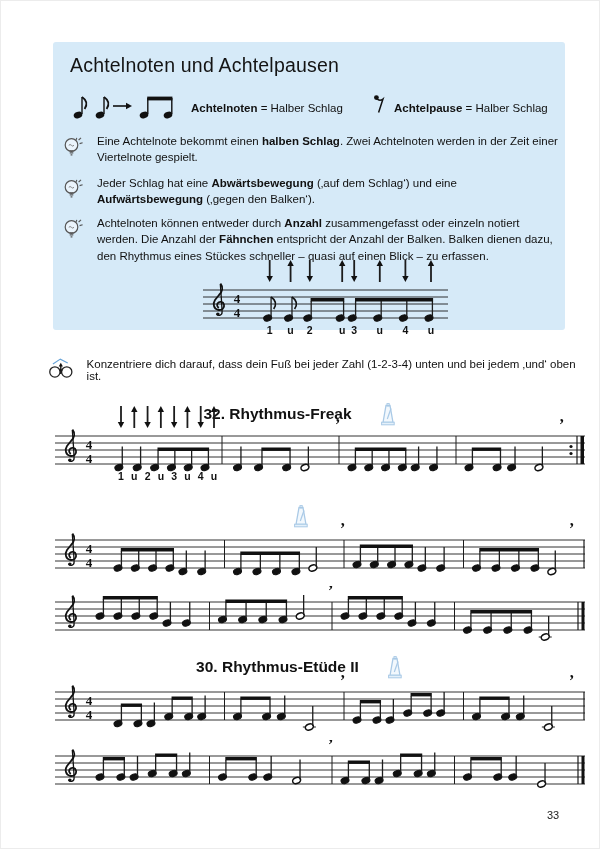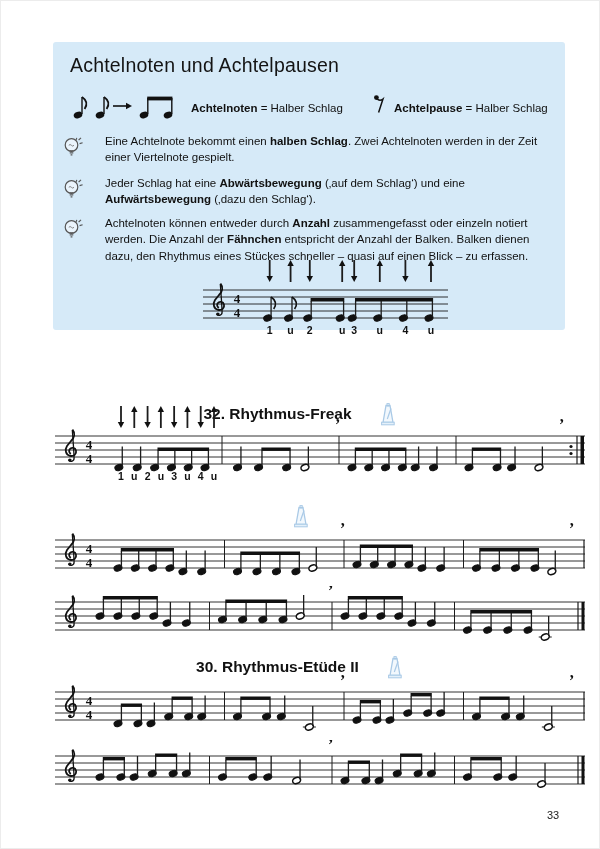--- a/index.html
+++ b/index.html
@@ -6,21 +6,21 @@
   .page{position:relative;width:600px;height:849px;background:#fff;overflow:hidden;
         font-family:"Liberation Sans",sans-serif;color:#111;box-shadow:inset 0 0 0 1px #ececec;}
   
   .infobox{position:absolute;left:53px;top:42px;width:512px;height:288px;background:#d6eaf8;border-radius:3px;}
   .infobox h1{position:absolute;left:17px;top:12px;margin:0;font-size:19.5px;font-weight:400;color:#141414;letter-spacing:.2px;}
   .notes-diagram{position:absolute;left:17px;top:46px;}
   .sym-label{position:absolute;font-size:11.5px;}
   .note-label{left:138px;top:60px;}
   .rest-icon{position:absolute;left:320px;top:51px;}
   .pause-label{left:341px;top:60px;}
-  .tip{position:absolute;left:9px;width:498px;display:flex;gap:21px;align-items:flex-start;}
+  .tip{position:absolute;left:9px;width:498px;display:flex;gap:13px;align-items:flex-start;}
   .tip p{margin:0;font-size:11.5px;line-height:1.42;}
   .tip .bulb{flex:none;margin-top:2px;}
   #tip1{top:91px;} #tip2{top:133px;} #tip3{top:173px;}
   .box-staff{position:absolute;left:150px;top:218px;}
   
   .concentrate{position:absolute;left:47px;top:355px;width:540px;display:flex;gap:10px;align-items:flex-start;}
   .concentrate p{margin:3px 0 0 0;font-size:11.5px;}
   .heading{position:absolute;left:0;width:600px;display:flex;justify-content:center;align-items:center;gap:26px;
            font-weight:bold;font-size:15.5px;}
   #h32{top:402px;} #h33{top:504px;} #h34{top:655px;}
@@ -78,21 +78,21 @@
     </div>
     <div class="tip" id="tip2">
       <svg class="bulb" width="22" height="25" viewBox="0 0 22 25">
         <line x1="16.6" y1="5" x2="19" y2="2.8" stroke="#555" stroke-width="1.1"></line>
         <line x1="17.6" y1="8.6" x2="20.6" y2="7.8" stroke="#555" stroke-width="1.1"></line>
         <line x1="14.8" y1="2.9" x2="14" y2="5.1" stroke="#555" stroke-width="1.1"></line>
         <circle cx="9.5" cy="10" r="6.3" fill="#eaf4fc" stroke="#555" stroke-width="1.2"></circle>
         <path d="M6.8,10.3 q1.3,-1.6 2.6,0 q1.3,1.6 2.6,0" fill="none" stroke="#777" stroke-width="0.9"></path>
         <path d="M7.3,15.9 l4.4,0 M7.7,17.9 l3.6,0 M8.6,19.9 l1.8,0" stroke="#555" stroke-width="1.1"></path>
       </svg>
-      <p><span>Jeder Schlag hat eine </span><b>Abwärtsbewegung</b><span> (‚auf dem Schlag‘) und eine </span><b>Aufwärtsbewegung</b><span> (‚dazu den Schlag‘).</span></p>
+      <p><span>Jeder Schlag hat eine </span><b>Abwärtsbewegung</b><span> (‚auf dem Schlag‘) und eine </span><b>Aufwärtsbewegung</b><span> (‚gegen den Balken‘).</span></p>
     </div>
     <div class="tip" id="tip3">
       <svg class="bulb" width="22" height="25" viewBox="0 0 22 25">
         <line x1="16.6" y1="5" x2="19" y2="2.8" stroke="#555" stroke-width="1.1"></line>
         <line x1="17.6" y1="8.6" x2="20.6" y2="7.8" stroke="#555" stroke-width="1.1"></line>
         <line x1="14.8" y1="2.9" x2="14" y2="5.1" stroke="#555" stroke-width="1.1"></line>
         <circle cx="9.5" cy="10" r="6.3" fill="#eaf4fc" stroke="#555" stroke-width="1.2"></circle>
         <path d="M6.8,10.3 q1.3,-1.6 2.6,0 q1.3,1.6 2.6,0" fill="none" stroke="#777" stroke-width="0.9"></path>
         <path d="M7.3,15.9 l4.4,0 M7.7,17.9 l3.6,0 M8.6,19.9 l1.8,0" stroke="#555" stroke-width="1.1"></path>
       </svg>
@@ -152,20 +152,31 @@
           <text x="87.58208955223881" y="74" text-anchor="middle" class="count">u</text>
           <text x="106.7910447761194" y="74" text-anchor="middle" class="count">2</text>
           <text x="139.1940298507463" y="74" text-anchor="middle" class="count">u</text>
           <text x="151.1940298507463" y="74" text-anchor="middle" class="count">3</text>
           <text x="176.79601990049753" y="74" text-anchor="middle" class="count">u</text>
           <text x="202.3980099502488" y="74" text-anchor="middle" class="count">4</text>
           <text x="228.00000000000003" y="74" text-anchor="middle" class="count">u</text>
         </svg></div>
   </section>
 
+  <div class="concentrate">
+    <svg width="30" height="27" viewBox="0 0 30 27">
+      <path d="M6,9 L13.5,4 L21,8" fill="none" stroke="#6aa5d8" stroke-width="1.2"></path>
+      <circle cx="8" cy="17" r="5.2" fill="none" stroke="#222" stroke-width="1.3"></circle>
+      <circle cx="20" cy="17" r="5.2" fill="none" stroke="#222" stroke-width="1.3"></circle>
+      <path d="M12.6,16 q1.4,-2.4 2.8,0" fill="none" stroke="#222" stroke-width="1.2"></path>
+      <line x1="14" y1="19" x2="14" y2="10" stroke="#111" stroke-width="1.4"></line>
+      <polygon points="14,7.8 11.9,11.4 16.1,11.4" fill="#111"></polygon>
+    </svg>
+    <p><span>Konzentriere dich darauf, dass dein Fuß bei jeder Zahl (1-2-3-4) unten und bei jedem ‚und‘ oben ist.</span></p>
+  </div>
 
   <div class="heading" id="h32">
     <span>32. Rhythmus-Freak</span>
     <svg width="19" height="24" viewBox="0 0 19 24">
       <path d="M5,20.5 L8,3.5 L12,3.5 L15,20.5 Z" fill="#f2f8fd" stroke="#a9c9e6" stroke-width="1.3"></path>
       <rect x="9" y="1.6" width="2.2" height="2.4" fill="none" stroke="#a9c9e6" stroke-width="1"></rect>
       <line x1="9.3" y1="17" x2="13" y2="6.5" stroke="#a9c9e6" stroke-width="1.2"></line>
       <rect x="3.6" y="20.2" width="12.6" height="2.6" fill="#e4f0fa" stroke="#a9c9e6" stroke-width="1"></rect>
     </svg>
   </div>

